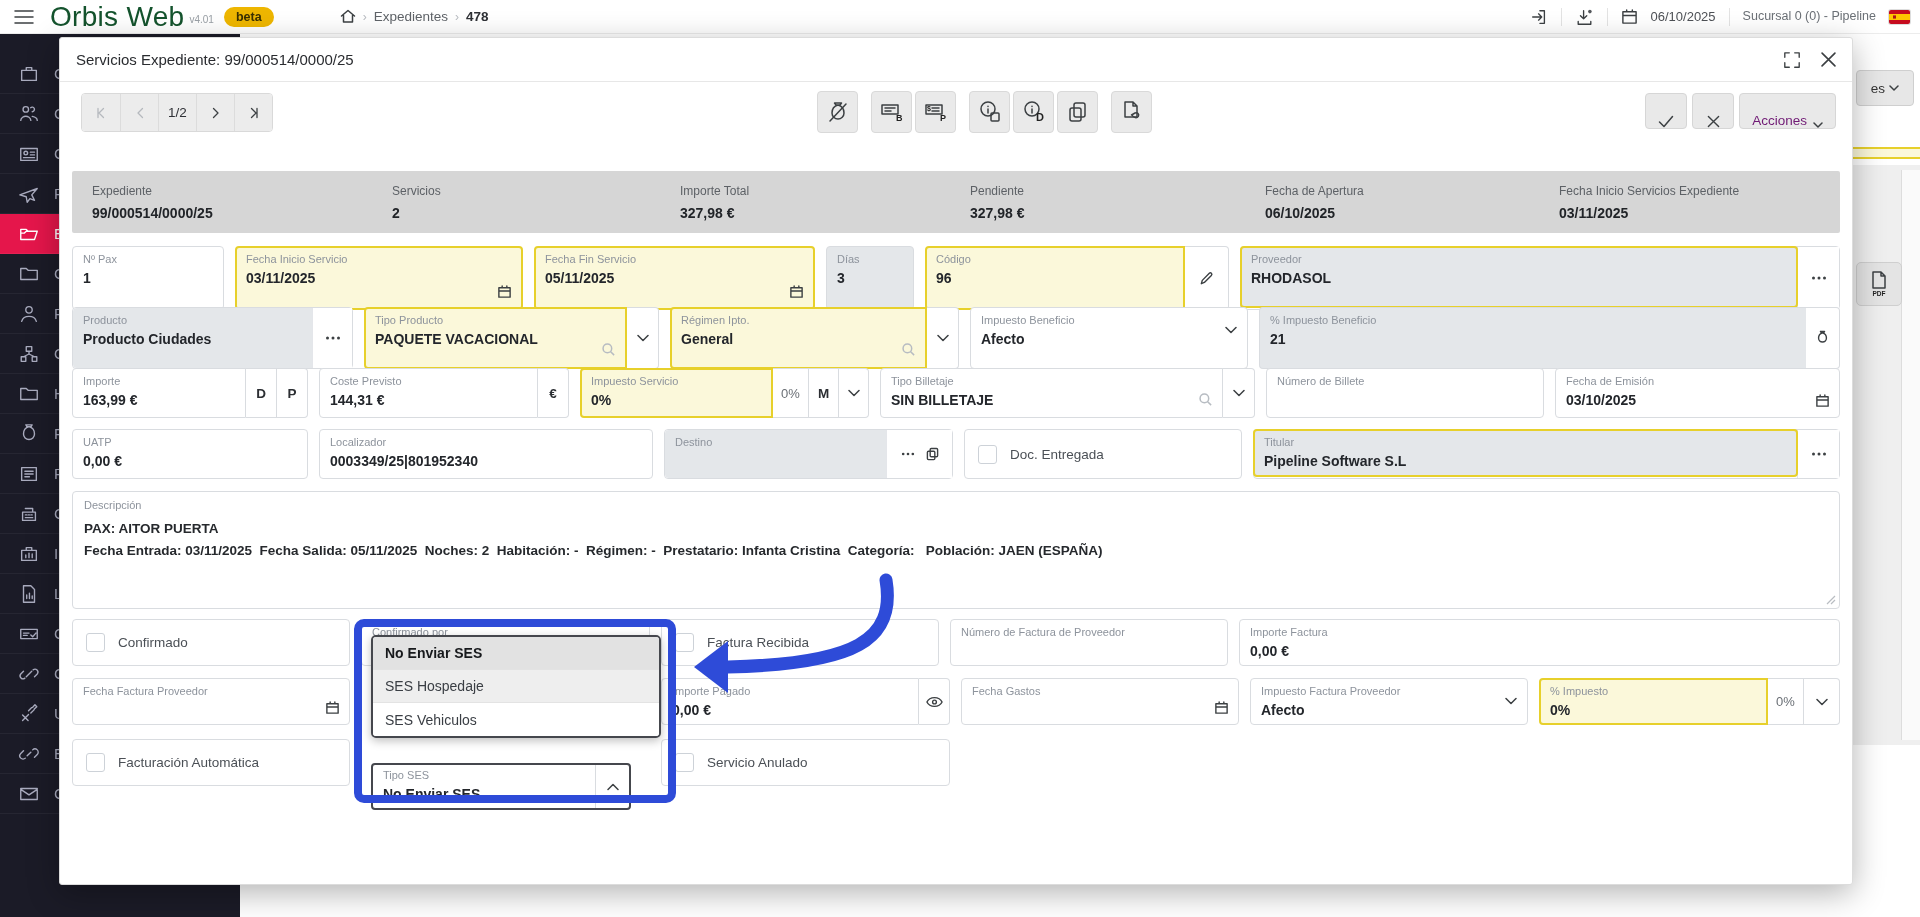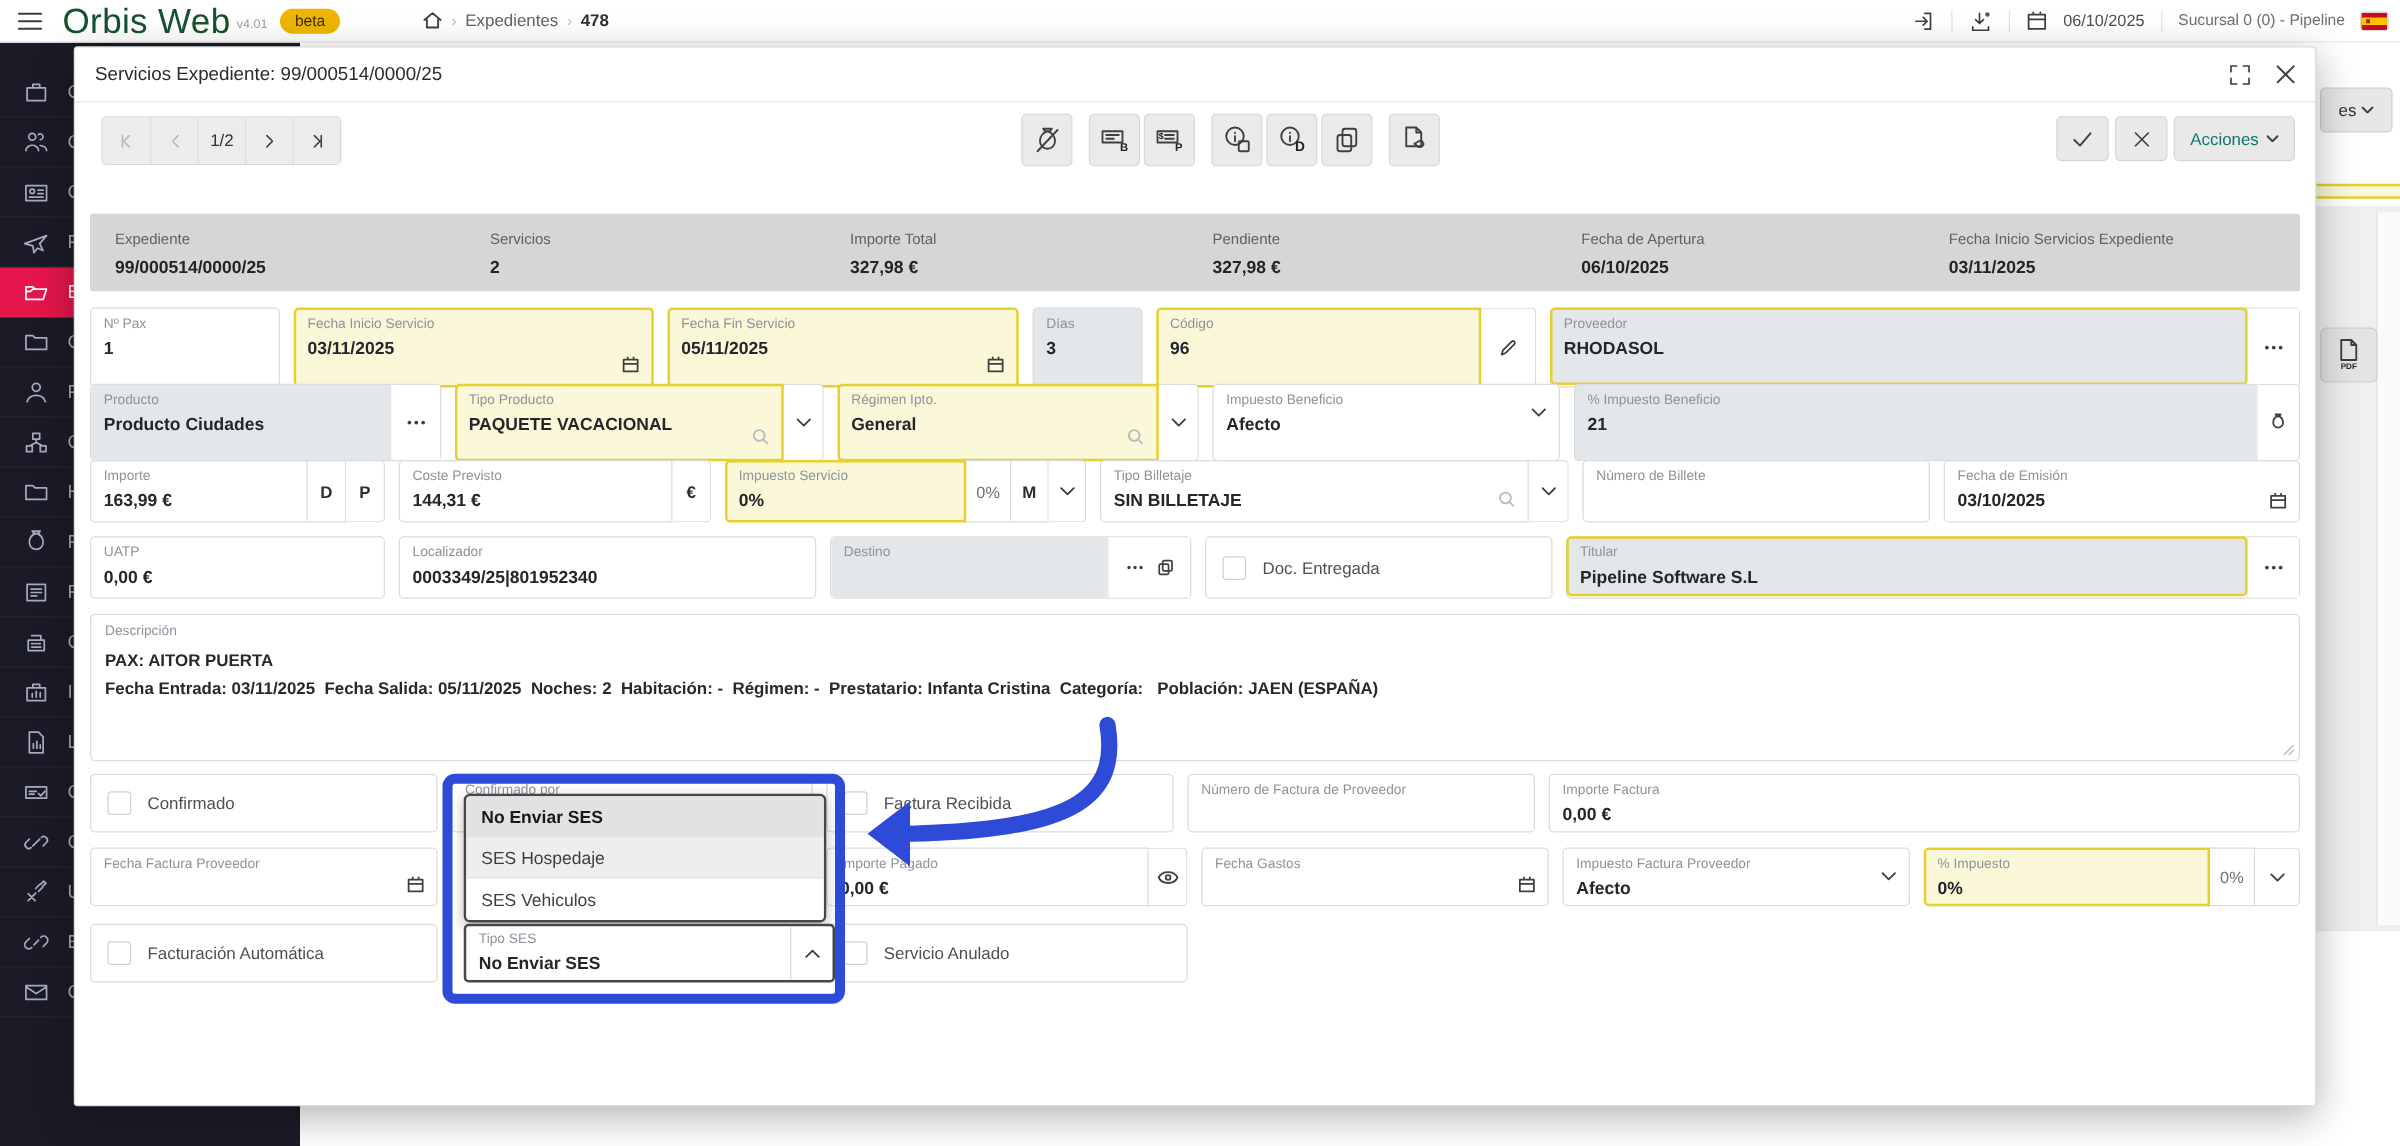--- a/index.html
+++ b/index.html
@@ -8,21 +8,21 @@
 .app{position:relative;width:1920px;height:917px}
 svg{display:block}
 .st{fill:none;stroke:#3c4043;stroke-width:1.5;stroke-linecap:round;stroke-linejoin:round}
 
 
 .topbar{position:absolute;top:0;left:0;right:0;height:34px;background:#fff;
   border-bottom:1px solid #ececec;display:flex;align-items:center;z-index:6}
 .hamb{margin-left:14px;cursor:pointer}
 .logo{margin-left:16px;font-size:28px;color:#14532d;letter-spacing:.3px}
 .ver{font-size:10px;color:#9aa0a6;margin-left:5px;margin-top:6px}
-.beta{margin-left:10px;background:#eeb600;color:#3a3000;font-size:12.5px;font-weight:400;
+.beta{margin-left:10px;background:#eeb600;color:#3a3000;font-size:12.5px;font-weight:700;
   border-radius:12px;padding:3px 12px}
 .crumbs{display:flex;align-items:center;gap:7px;margin-left:66px;font-size:13.5px;color:#5f6368}
 .crumbs .sep{color:#b9bdc2;font-size:12px}
 .crumbs b{color:#2f3136}
 .tright{margin-left:auto;display:flex;align-items:center;gap:13px;margin-right:10px}
 .tdiv{width:1px;height:18px;background:#e3e3e3}
 .tdate{font-size:13px;color:#4e5156}
 .branch{font-size:12.5px;color:#6b7076;text-align:right;line-height:13px}
 .flag{width:21px;height:14px;border-radius:2px;overflow:hidden;box-shadow:0 0 0 1px #ddd}
 
@@ -66,21 +66,21 @@
 .pbtn.dis .st{stroke:#b5b9be}
 
 .tico{position:absolute;left:757px;top:53px;display:flex;align-items:flex-start}
 .g{display:flex;gap:3px;margin-right:13px}
 .ibtn{width:41px;height:42px;background:#eaeaea;border:1px solid #d9d9d9;border-radius:4px;
   display:flex;align-items:center;justify-content:center;cursor:pointer}
 .ibtn text{font:700 9px "Liberation Sans",sans-serif;fill:#222}
 
 .hbtns{position:absolute;right:16px;top:55px;display:flex;gap:5px}
 .hbtn{height:36px;min-width:42px;background:#e9e9e9;border:1px solid #d6d6d6;border-radius:4px;
-  display:flex;align-items:center;justify-content:center;gap:6px;font-size:13.5px;color:#0f766e;
+  display:flex;align-items:flex-end;justify-content:center;gap:6px;font-size:13.5px;color:#701a75;
   padding:0 12px;cursor:pointer}
 
 
 .summary{position:absolute;left:12px;right:12px;top:133px;height:62px;background:#d6d6d6;
   border-radius:2px;display:flex;align-items:center;padding:0 10px}
 .scell{padding:0 10px}
 .s0{width:300px}.s1{width:288px}.s2{width:290px}.s3{width:295px}.s4{width:294px}.s5{flex:1}
 .slabel{font-size:12px;color:#5d6166;margin-bottom:7px}
 .sval{font-size:14px;font-weight:700;color:#212428}
 
@@ -126,21 +126,21 @@
 .grip{position:absolute;right:3px;bottom:3px}
 
 
 .ddpanel{position:absolute;left:311px;top:597px;width:290px;background:#fff;
   border:2px solid #45474d;border-radius:5px;overflow:hidden;box-shadow:0 3px 10px rgba(0,0,0,.25);z-index:41}
 .opt{height:33px;display:flex;align-items:center;padding:0 12px;font-size:14px;color:#3a3e44;
   background:#fff;border-bottom:1px solid #e3e3e3;cursor:pointer}
 .opt:last-child{border-bottom:none}
 .opt.sel{background:#e2e2e2;font-weight:700;color:#17191c}
 .opt.hov{background:#eeeeee}
-.sesfld{position:absolute;left:311px;top:701px;width:297px;height:47px;border:2px solid #45474d;
+.sesfld{position:absolute;left:311px;top:725px;width:260px;height:47px;border:2px solid #45474d;
   border-radius:4px;background:#fff;display:flex;z-index:41}
 .sesfld .fin{flex:1;padding:4px 10px 0}
 .sesfld .segc{width:34px;border-left:1px solid #d9dce0;display:flex;align-items:center;justify-content:center;cursor:pointer}
 .bluframe{position:absolute;left:294px;top:581px;width:322px;height:184px;border:8px solid #2e4bd8;
   border-radius:10px;z-index:44;pointer-events:none}
 .arrow{position:absolute;left:590px;top:498px;z-index:45;pointer-events:none}
 </style>
 </head>
 <body>
 

